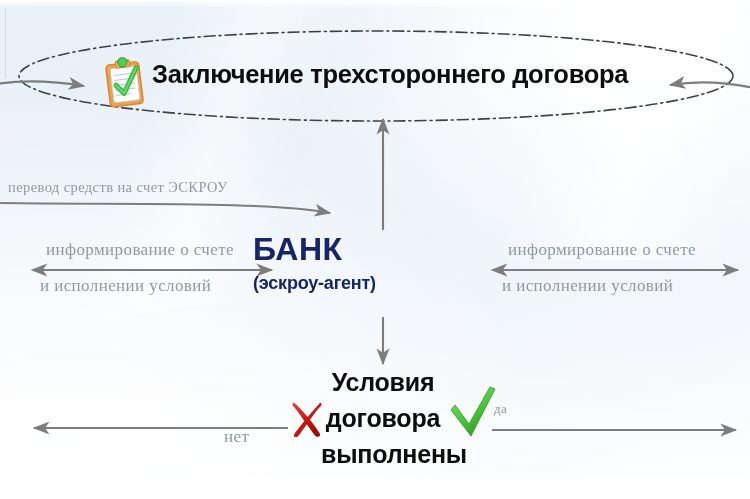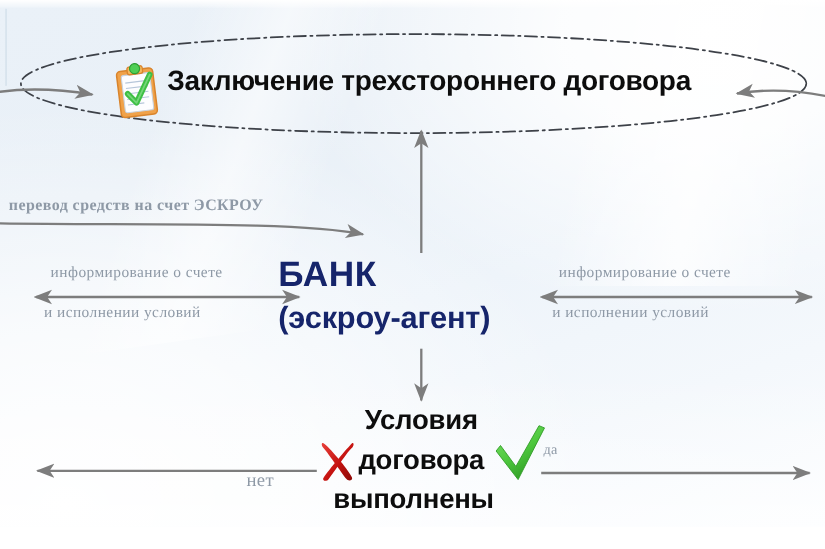--- a/index.html
+++ b/index.html
@@ -92,29 +92,28 @@
     position: absolute;
     left: 99px;
     top: 56px;
     width: 56px;
     height: 56px;
   }
 
   .serif-label {
     font-family: "Liberation Serif", serif;
     color: #8e99a6;
-    font-size: 14px;
+    font-size: 17px;
     letter-spacing: 0.4px;
   }
 
   #label-transfer {
     left: 8px;
     top: 180px;
     font-size: 14.5px;
-    font-weight: bold;
   }
 
   #label-left-line1 { left: 46px;  top: 241px; }
   #label-left-line2 { left: 40px;  top: 277px; }
   #label-right-line1 { left: 508px; top: 241px; }
   #label-right-line2 { left: 502px; top: 277px; }
 
   #label-no  { left: 224px; top: 428px; font-size: 17px; }
   #label-yes { left: 494px; top: 402px; font-size: 13px; }
 
@@ -128,37 +127,37 @@
   }
   #bank-title {
     left: 253px;
     top: 231px;
     font-size: 32px;
     letter-spacing: 0.5px;
   }
   #bank-subtitle {
     left: 253px;
     top: 273px;
-    font-size: 28px;
+    font-size: 18px;
     letter-spacing: -0.2px;
   }
 
   .cond-line {
     position: absolute;
     width: 300px;
     text-align: center;
     color: #0d0d0d;
     font-weight: bold;
     font-size: 25px;
     font-family: "Liberation Sans", sans-serif;
     letter-spacing: -0.2px;
   }
   #cond-1 { left: 233px; top: 368px; }
   #cond-2 { left: 233px; top: 404px; }
-  #cond-3 { left: 226px; top: 440px; }
+  #cond-3 { left: 244px; top: 440px; }
 
   #x-mark {
     position: absolute;
     left: 286px;
     top: 398px;
     width: 42px;
     height: 42px;
   }
   #check-mark {
     position: absolute;

